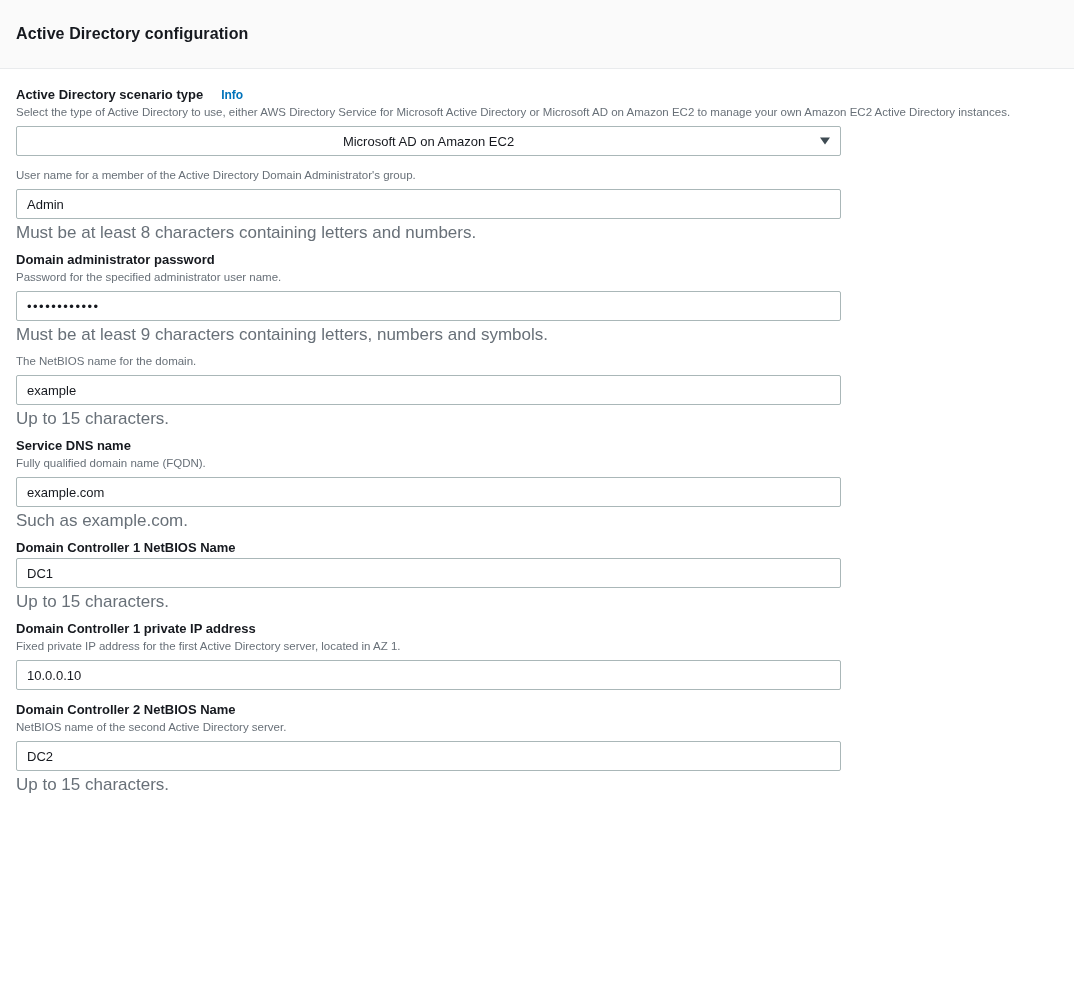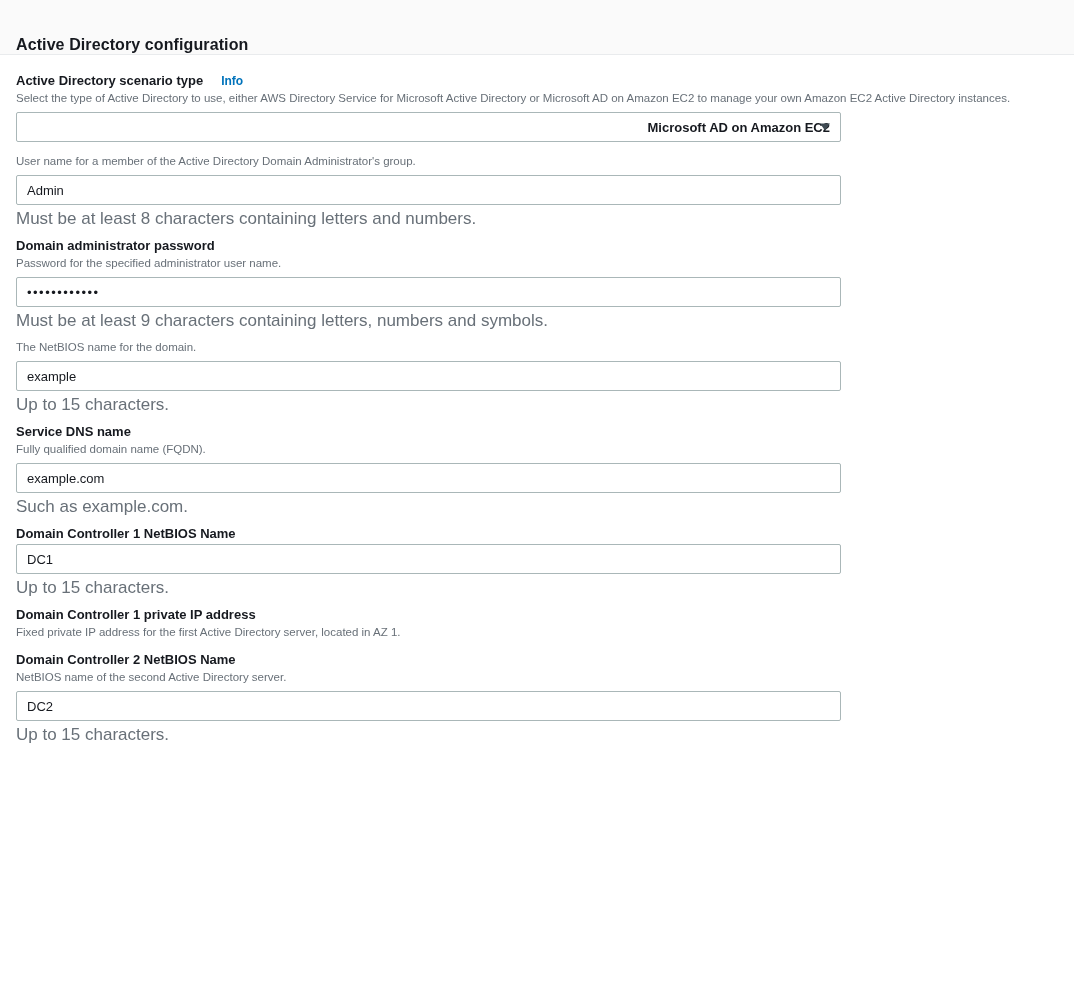--- a/index.html
+++ b/index.html
@@ -11,26 +11,26 @@
     height: 987px;
     background: #ffffff;
     font-family: "Liberation Sans", sans-serif;
     color: #16191f;
     -webkit-font-smoothing: antialiased;
     overflow: hidden;
   }
 
   
   .panel-header {
-    height: 55px;
+    height: 69px;
     background: #fafafa;
     border-bottom: 1px solid #e9ebed;
     box-sizing: border-box;
     display: flex;
-    align-items: flex-end;
+    align-items: center;
     padding: 0 16px;
   }
   .panel-title {
     font-size: 16px;
     font-weight: bold;
     color: #16191f;
     letter-spacing: 0.1px;
   }
 
   
@@ -94,22 +94,21 @@
   }
   input.control {
     display: block;
     line-height: 28px;
   }
   input.control::placeholder { color: #9a9a9a; }
 
   .select-control {
     position: relative;
     cursor: pointer;
-    justify-content: flex-end;
-    font-weight: bold;
+    justify-content: center;
   }
   .select-value {
     font-size: 13px;
     color: #16191f;
   }
   .select-arrow {
     position: absolute;
     right: 10px;
     top: 50%;
     transform: translateY(-50%);
@@ -178,20 +177,21 @@
         <label class="field-label">Domain Controller 1 NetBIOS Name</label>
       </div>
       <input type="text" class="control" value="DC1" style="">
       <div class="field-constraint">Up to 15 characters.</div>
     </div>
     <div class="field">
       <div class="field-label-row">
         <label class="field-label">Domain Controller 1 private IP address</label>
       </div>
       <div class="field-description">Fixed private IP address for the first Active Directory server, located in AZ 1.</div>
+      <input type="text" class="control" value="10.0.0.10" style="">
     </div>
     <div class="field">
       <div class="field-label-row">
         <label class="field-label">Domain Controller 2 NetBIOS Name</label>
       </div>
       <div class="field-description">NetBIOS name of the second Active Directory server.</div>
       <input type="text" class="control" value="DC2" style="">
       <div class="field-constraint">Up to 15 characters.</div>
     </div>
   </div>

